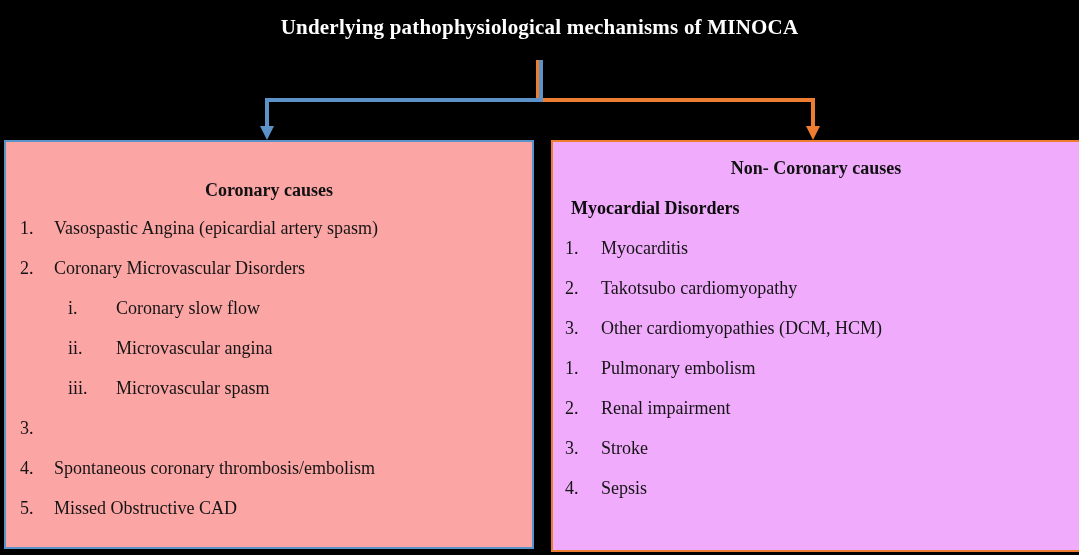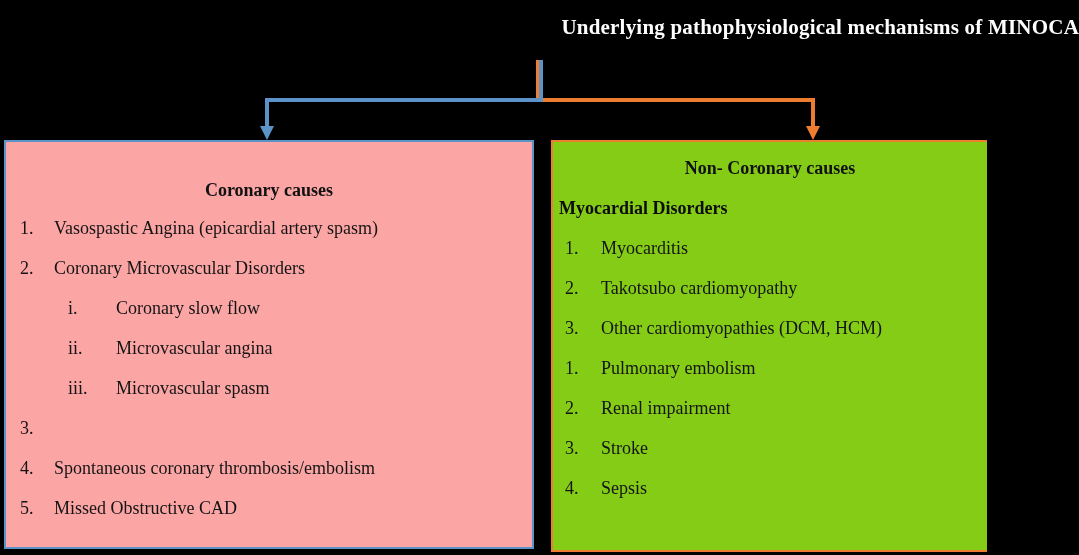--- a/index.html
+++ b/index.html
@@ -6,21 +6,21 @@
   body {
     width: 1079px; height: 555px;
     background: #000000;
     position: relative;
     font-family: "Liberation Serif", "DejaVu Serif", serif;
     overflow: hidden;
   }
   .main-title {
     position: absolute;
     top: 15px; left: 0; width: 1079px;
-    text-align: right;
+    text-align: center;
     color: #ffffff;
     font-size: 21px;
     font-weight: bold;
     letter-spacing: 0.2px;
   }
   svg.connectors {
     position: absolute;
     top: 0; left: 0;
   }
   .box {
@@ -30,23 +30,23 @@
   }
   .box.coronary {
     left: 4px;
     width: 530px;
     height: 409px;
     background: #fca5a5;
     border: 2px solid #5b93c8;
   }
   .box.noncoronary {
     left: 551px;
-    width: 436px;
+    width: 528px;
     height: 412px;
-    background: #84cc16;
+    background: #f0abfc;
     border: 2px solid #ed7d31;
     border-right: none;
   }
   .box-title {
     text-align: center;
     font-weight: bold;
     font-size: 18px;
     color: #111111;
     display: flex;
     align-items: center;
@@ -64,21 +64,21 @@
   .coronary .row { padding-left: 14px; }
   .coronary .row .marker { width: 34px; flex: 0 0 34px; }
   .coronary .row.sub { padding-left: 62px; }
   .coronary .row.sub .marker { width: 48px; flex: 0 0 48px; }
   .noncoronary .row { padding-left: 12px; }
   .noncoronary .row .marker { width: 36px; flex: 0 0 36px; }
   .noncoronary .row.heading {
     font-weight: bold;
     font-size: 18px;
     color: #0c0c0c;
-    padding-left: 6px;
+    padding-left: 18px;
   }
   .text { white-space: nowrap; }
 </style>
 </head>
 <body>
 
 <div class="main-title">Underlying pathophysiological mechanisms of MINOCA</div>
 
 <svg class="connectors" width="1079" height="555">
 

